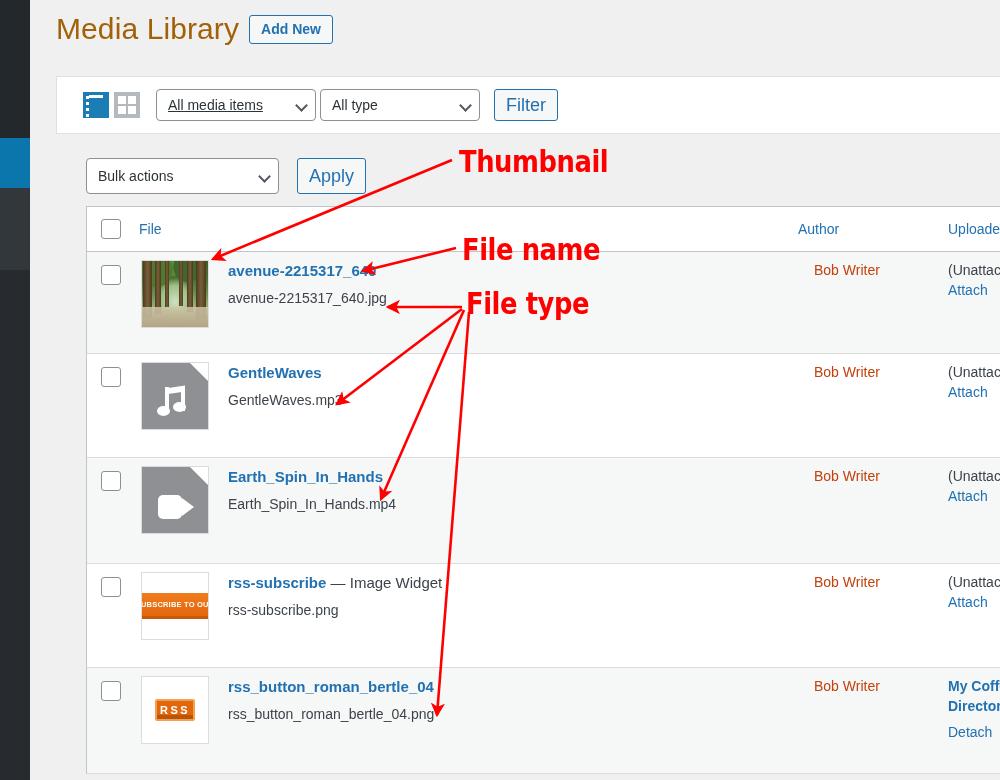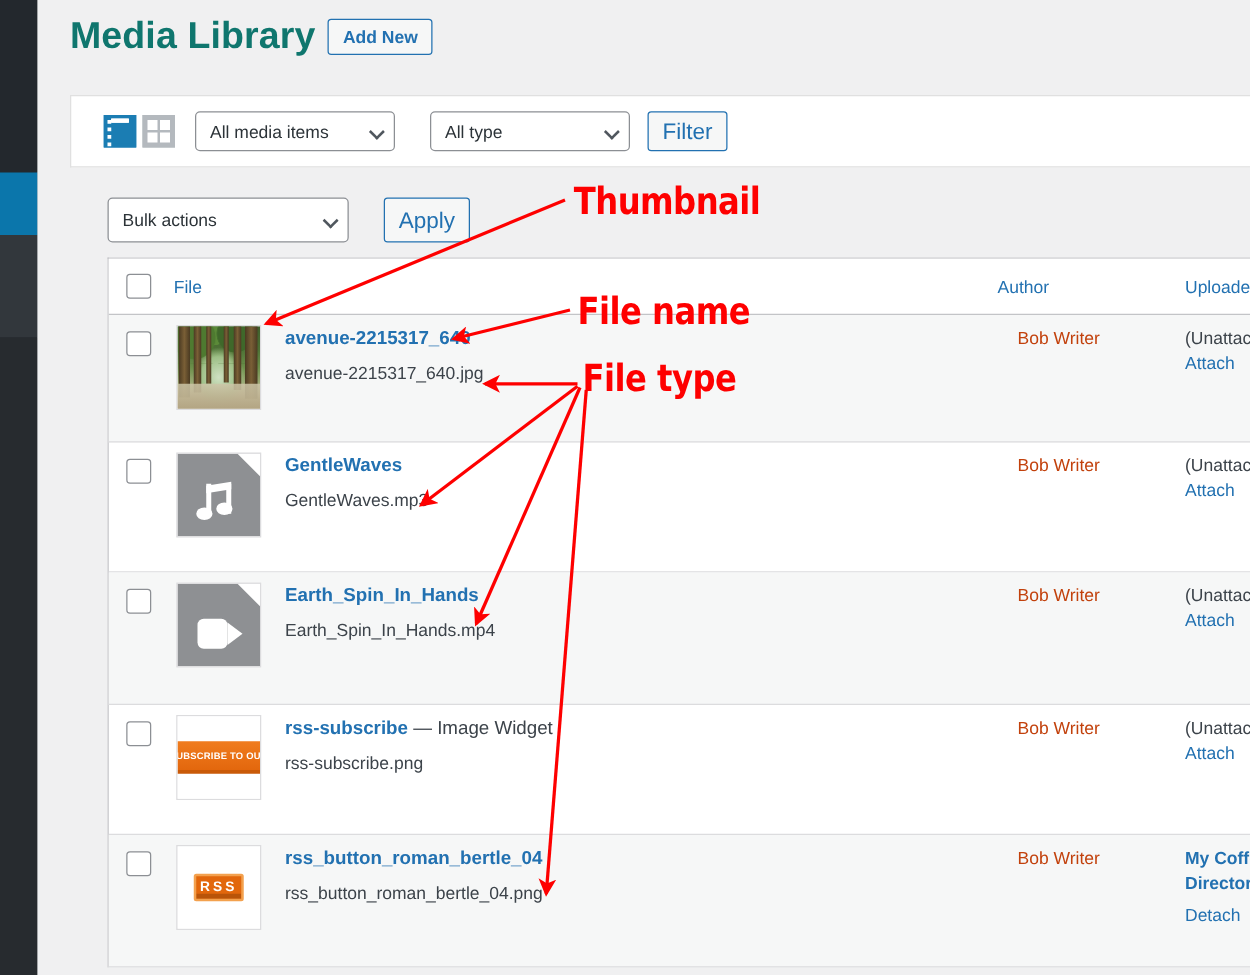--- a/index.html
+++ b/index.html
@@ -17,21 +17,21 @@
   .rail-collapse { position: absolute; left: 0; top: 138px; width: 30px; height: 50px; background: #0b76ab; }
   .rail-chevron { position: absolute; left: 6px; top: 152px; width: 0; height: 0;
      border-top: 11px solid transparent; border-bottom: 11px solid transparent; border-right: 13px solid #ffffff; }
   .rail-seg-b { position: absolute; left: 0; top: 188px; width: 30px; height: 82px; background: #32373c; }
   .rail-seg-c { position: absolute; left: 0; top: 270px; width: 30px; height: 510px; background: #272b2f; }
 
   
   .content { position: absolute; left: 30px; top: 0; width: 970px; height: 780px; background: #f0f0f1; }
 
   .pagehead { position: absolute; left: 26px; top: 12px; display: flex; align-items: center; gap: 10px; }
-  .pagetitle { font-size: 30px; font-weight: 700; color: #0f766e; letter-spacing: .1px; }
+  .pagetitle { font-size: 30px; font-weight: 400; color: #a16207; letter-spacing: .1px; }
   .addnew {
     font-size: 14px; color: #2271b1; background: #f6f7f7;
     border: 1px solid #2271b1; border-radius: 3px;
     padding: 6px 11px 7px; font-weight: 600; line-height: 1;
   }
 
   
   .filterbar {
     position: absolute; left: 26px; top: 76px; width: 980px; height: 58px;
     background: #ffffff; border: 1px solid #e0e0e0; border-right: none;
@@ -58,21 +58,21 @@
   }
   .selbox span.lbl { margin-right: 22px; }
   .chev { position: absolute; right: 9px; top: 11px; width: 9px; height: 9px;
     border-right: 2px solid #50575e; border-bottom: 2px solid #50575e; transform: rotate(45deg); }
   .btn-secondary {
     height: 32px; border: 1px solid #2271b1; border-radius: 3px; background: #f6f7f7;
     color: #2271b1; font-size: 18px; padding: 0 11px; display: flex; align-items: center;
   }
 
   
-  .bulkrow { position: absolute; left: 56px; top: 158px; display: flex; align-items: flex-end; gap: 12px; }
+  .bulkrow { position: absolute; left: 56px; top: 158px; display: flex; align-items: flex-end; gap: 2px; }
 
   
   .tablewrap { position: absolute; left: 56px; top: 206px; width: 950px; background: #fff;
     border-top: 1px solid #c3c4c7; border-left: 1px solid #c3c4c7; }
   .thead { height: 45px; background: #fff; border-bottom: 1px solid #c3c4c7; position: relative; }
   .th { position: absolute; top: 14px; font-size: 14px; color: #2271b1; }
   .th-file { left: 52px; }
   .th-author { left: 711px; }
   .th-uploaded { left: 861px; white-space: nowrap; }
 
@@ -184,21 +184,21 @@
             <i></i>
             <i></i>
         </div>
         <div class="icon-grid">
           <s></s>
             <s></s>
             <s></s>
             <s></s>
         </div>
       </div>
-      <div class="selbox" style="margin-right:28px;min-width:160px;">
+      <div class="selbox" style="margin-right:4px;min-width:160px;text-decoration:underline;">
         <span class="lbl">All media items</span>
         <span class="chev"></span>
       </div>
       <div class="selbox" style="margin-right:14px;min-width:160px;">
         <span class="lbl">All type</span>
         <span class="chev"></span>
       </div>
       <div class="btn-secondary">Filter</div>
 
     </div>

